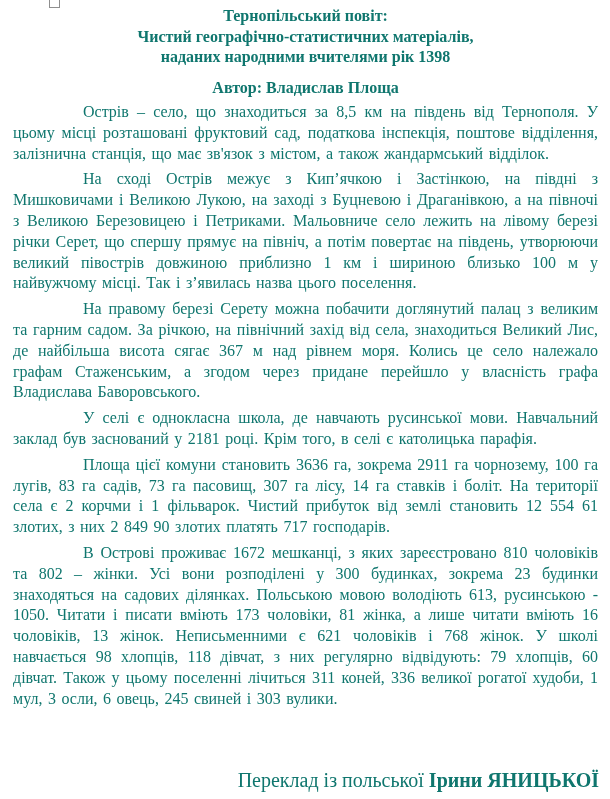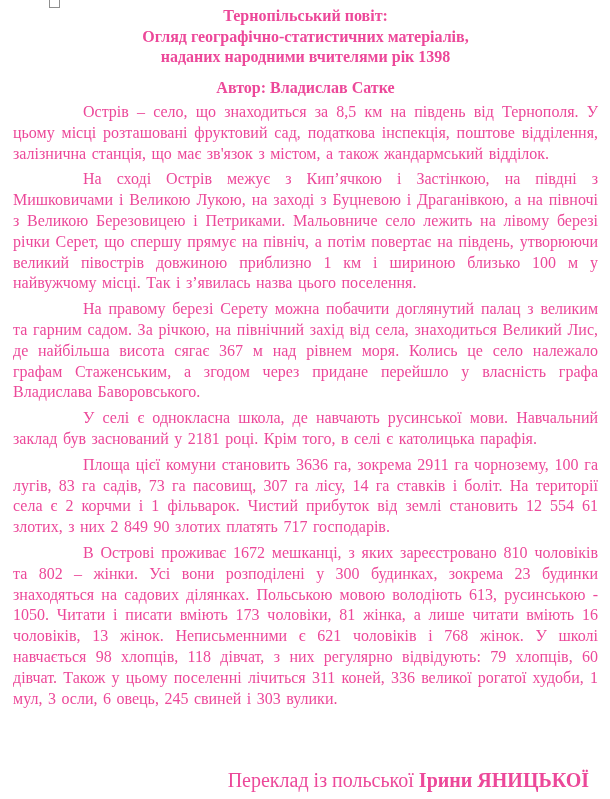--- a/index.html
+++ b/index.html
@@ -5,21 +5,21 @@
   html, body {
     margin: 0;
     padding: 0;
     background: #ffffff;
   }
   .page {
     position: relative;
     width: 610px;
     height: 799px;
     background: #ffffff;
-    color: #ec4899;
+    color: #0f766e;
     font-family: "Liberation Serif", serif;
     overflow: hidden;
   }
   .square-marker {
     position: absolute;
     left: 49px;
     top: -4px;
     width: 9px;
     height: 10px;
     border: 1px solid #8f8f8f;
@@ -47,21 +47,21 @@
     text-align: justify;
     text-indent: 70px;
     margin: 5px 0 0 0;
     word-spacing: 1.5px;
   }
   .body-text p:first-child {
     margin-top: 4px;
   }
   .footer {
     position: absolute;
-    right: 21px;
+    right: 11px;
     bottom: 7px;
     font-size: 20px;
     line-height: 24px;
     text-align: right;
     white-space: nowrap;
   }
   .footer .translator {
     font-weight: bold;
   }
 </style>
@@ -69,25 +69,25 @@
 <body>
 
 <div class="page">
 
   <span class="square-marker"></span>
 
   <div class="content">
 
     <div>
       <div class="title-line">Тернопільський повіт:</div>
-      <div class="title-line">Огляд географічно-статистичних матеріалів,</div>
+      <div class="title-line">Чистий географічно-статистичних матеріалів,</div>
       <div class="title-line">наданих народними вчителями рік 1398</div>
     </div>
 
-    <div class="author">Автор: Владислав Сатке</div>
+    <div class="author">Автор: Владислав Площа</div>
 
     <div class="body-text">
       <p>Острів – село, що знаходиться за 8,5 км на південь від Тернополя. У цьому місці розташовані фруктовий сад, податкова інспекція, поштове відділення, залізнична станція, що має зв'язок з містом, а також жандармський відділок.</p>
       <p>На сході Острів межує з Кип’ячкою і Застінкою, на півдні з Мишковичами і Великою Лукою, на заході з Буцневою і Драганівкою, а на півночі з Великою Березовицею і Петриками. Мальовниче село лежить на лівому березі річки Серет, що спершу прямує на північ, а потім повертає на південь, утворюючи великий півострів довжиною приблизно 1 км і шириною близько 100 м у найвужчому місці. Так і з’явилась назва цього поселення.</p>
       <p>На правому березі Серету можна побачити доглянутий палац з великим та гарним садом. За річкою, на північний захід від села, знаходиться Великий Лис, де найбільша висота сягає 367 м над рівнем моря. Колись це село належало графам Стаженським, а згодом через придане перейшло у власність графа Владислава Баворовського.</p>
       <p>У селі є однокласна школа, де навчають русинської мови. Навчальний заклад був заснований у 2181 році. Крім того, в селі є католицька парафія.</p>
       <p>Площа цієї комуни становить 3636 га, зокрема 2911 га чорнозему, 100 га лугів, 83 га садів, 73 га пасовищ, 307 га лісу, 14 га ставків і боліт. На території села є 2 корчми і 1 фільварок. Чистий прибуток від землі становить 12 554 61 злотих, з них 2 849 90 злотих платять 717 господарів.</p>
       <p>В Острові проживає 1672 мешканці, з яких зареєстровано 810 чоловіків та 802 – жінки. Усі вони розподілені у 300 будинках, зокрема 23 будинки знаходяться на садових ділянках. Польською мовою володіють 613, русинською - 1050. Читати і писати вміють 173 чоловіки, 81 жінка, а лише читати вміють 16 чоловіків, 13 жінок. Неписьменними є 621 чоловіків і 768 жінок. У школі навчається 98 хлопців, 118 дівчат, з них регулярно відвідують: 79 хлопців, 60 дівчат. Також у цьому поселенні лічиться 311 коней, 336 великої рогатої худоби, 1 мул, 3 осли, 6 овець, 245 свиней і 303 вулики.</p>
     </div>
 

